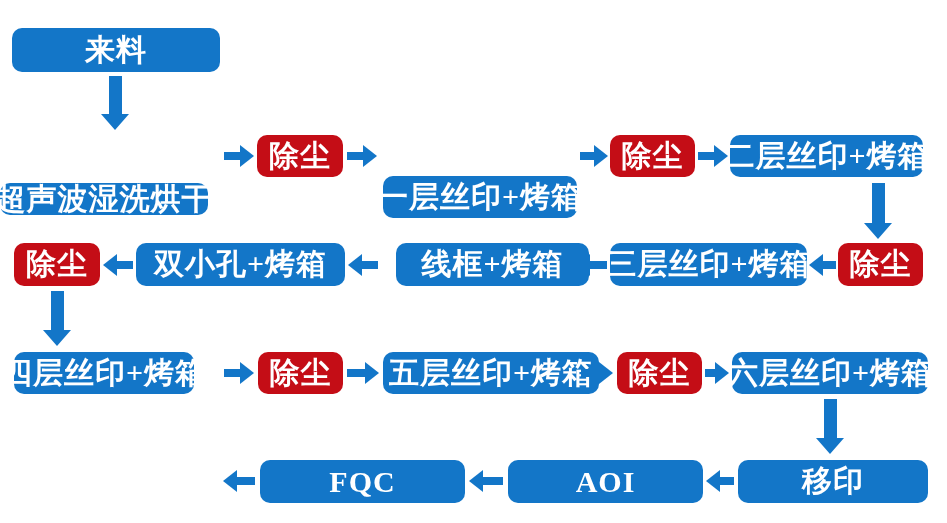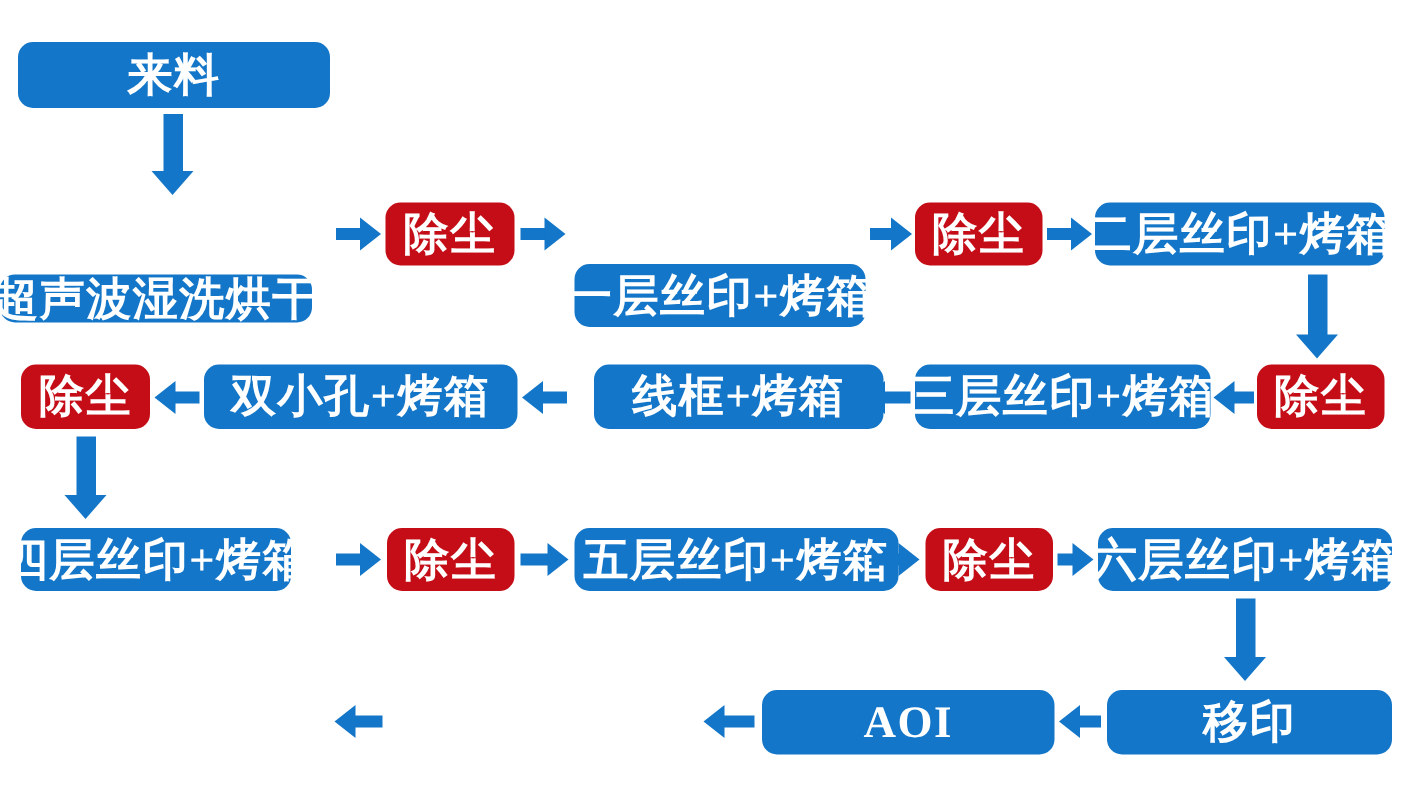--- a/index.html
+++ b/index.html
@@ -110,15 +110,16 @@
   <div class="arr arr-right" style="left:581px; top:362px; width:32px; height:22px;"></div>
   <div class="node dedust" style="left:617px; top:352px; width:85px; height:42px;">除尘</div>
   <div class="arr arr-right" style="left:705px; top:362px; width:24px; height:22px;"></div>
   <div class="node process" style="left:732px; top:352px; width:196px; height:42px;">六层丝印+烤箱</div>
   <div class="arr arr-down" style="left:816px; top:399px; width:28px; height:55px;"></div>
 
   <div class="node process" style="left:738px; top:460px; width:190px; height:43px;">移印</div>
   <div class="arr arr-left" style="left:706px; top:470px; width:28px; height:22px;"></div>
   <div class="node process" style="left:508px; top:460px; width:195px; height:43px;">AOI</div>
   <div class="arr arr-left" style="left:469px; top:470px; width:34px; height:22px;"></div>
+  <div class="node process" style="left:260px; top:460px; width:205px; height:43px;">FQC</div>
   <div class="arr arr-left" style="left:223px; top:470px; width:32px; height:22px;"></div>
 
 </div>
 
 </body></html>

